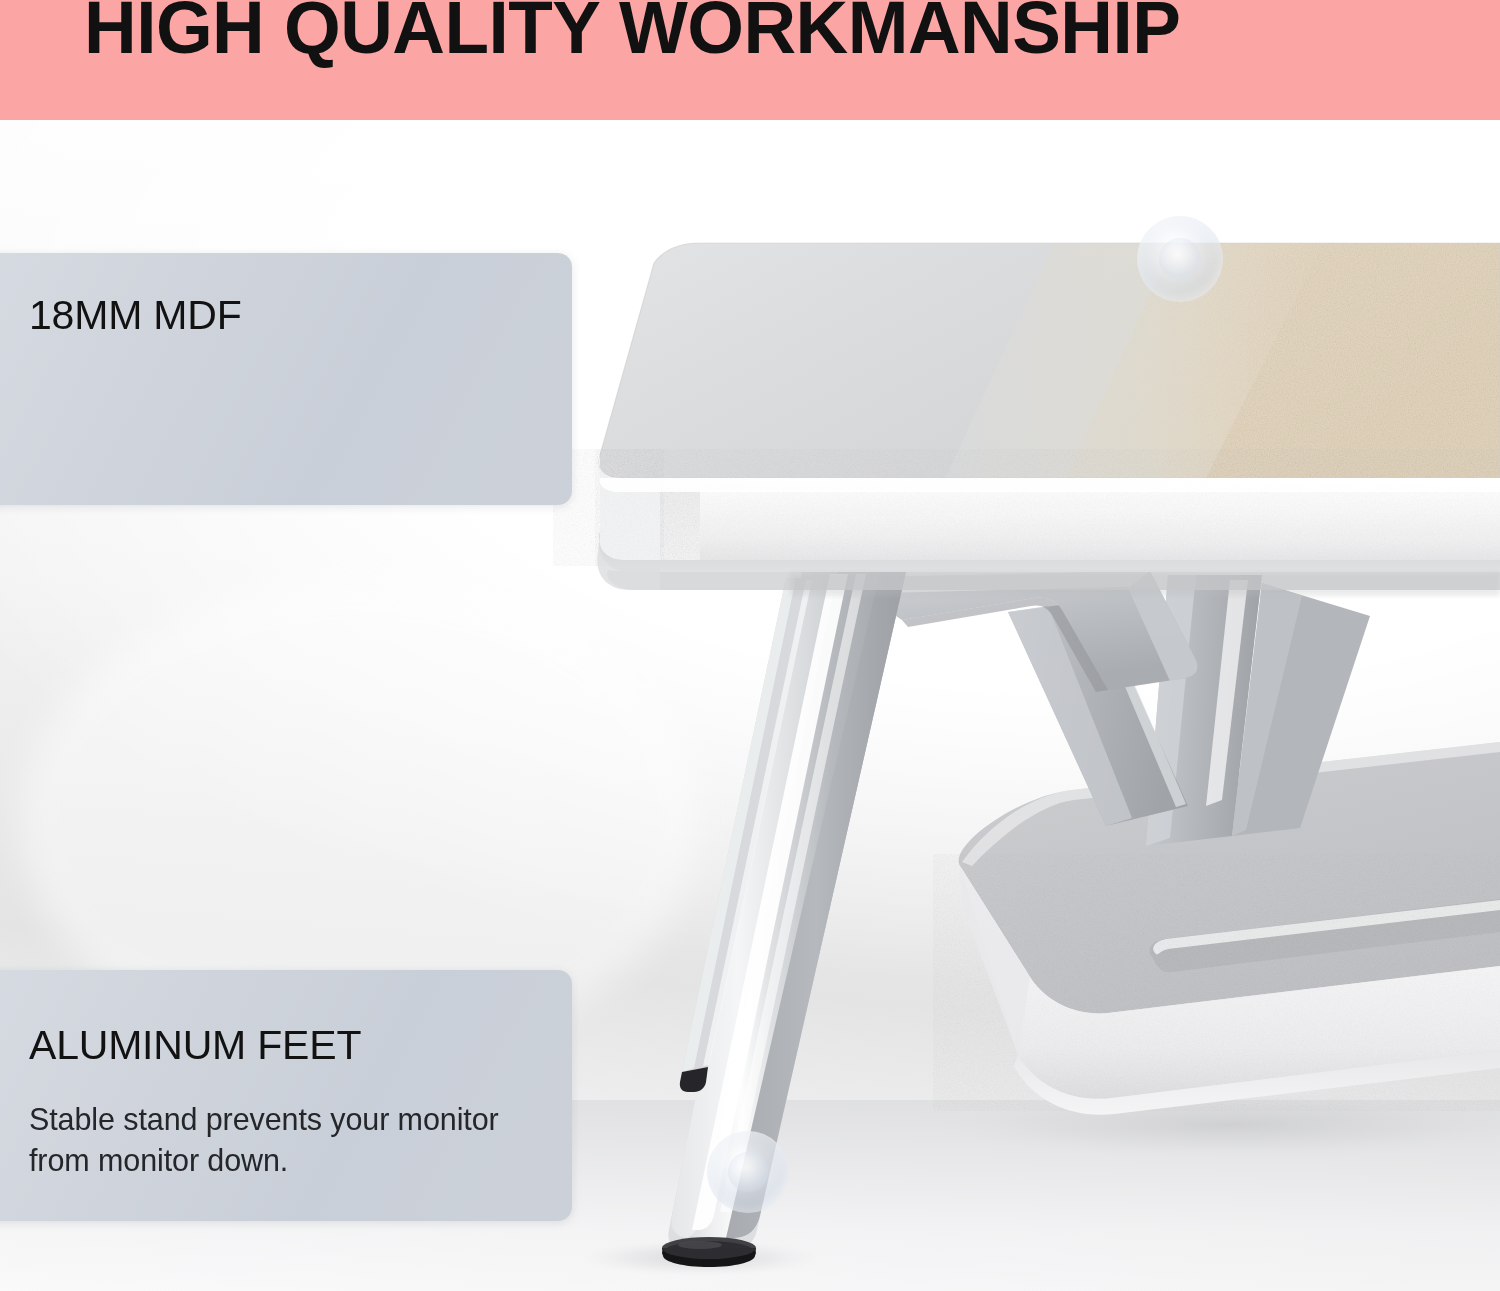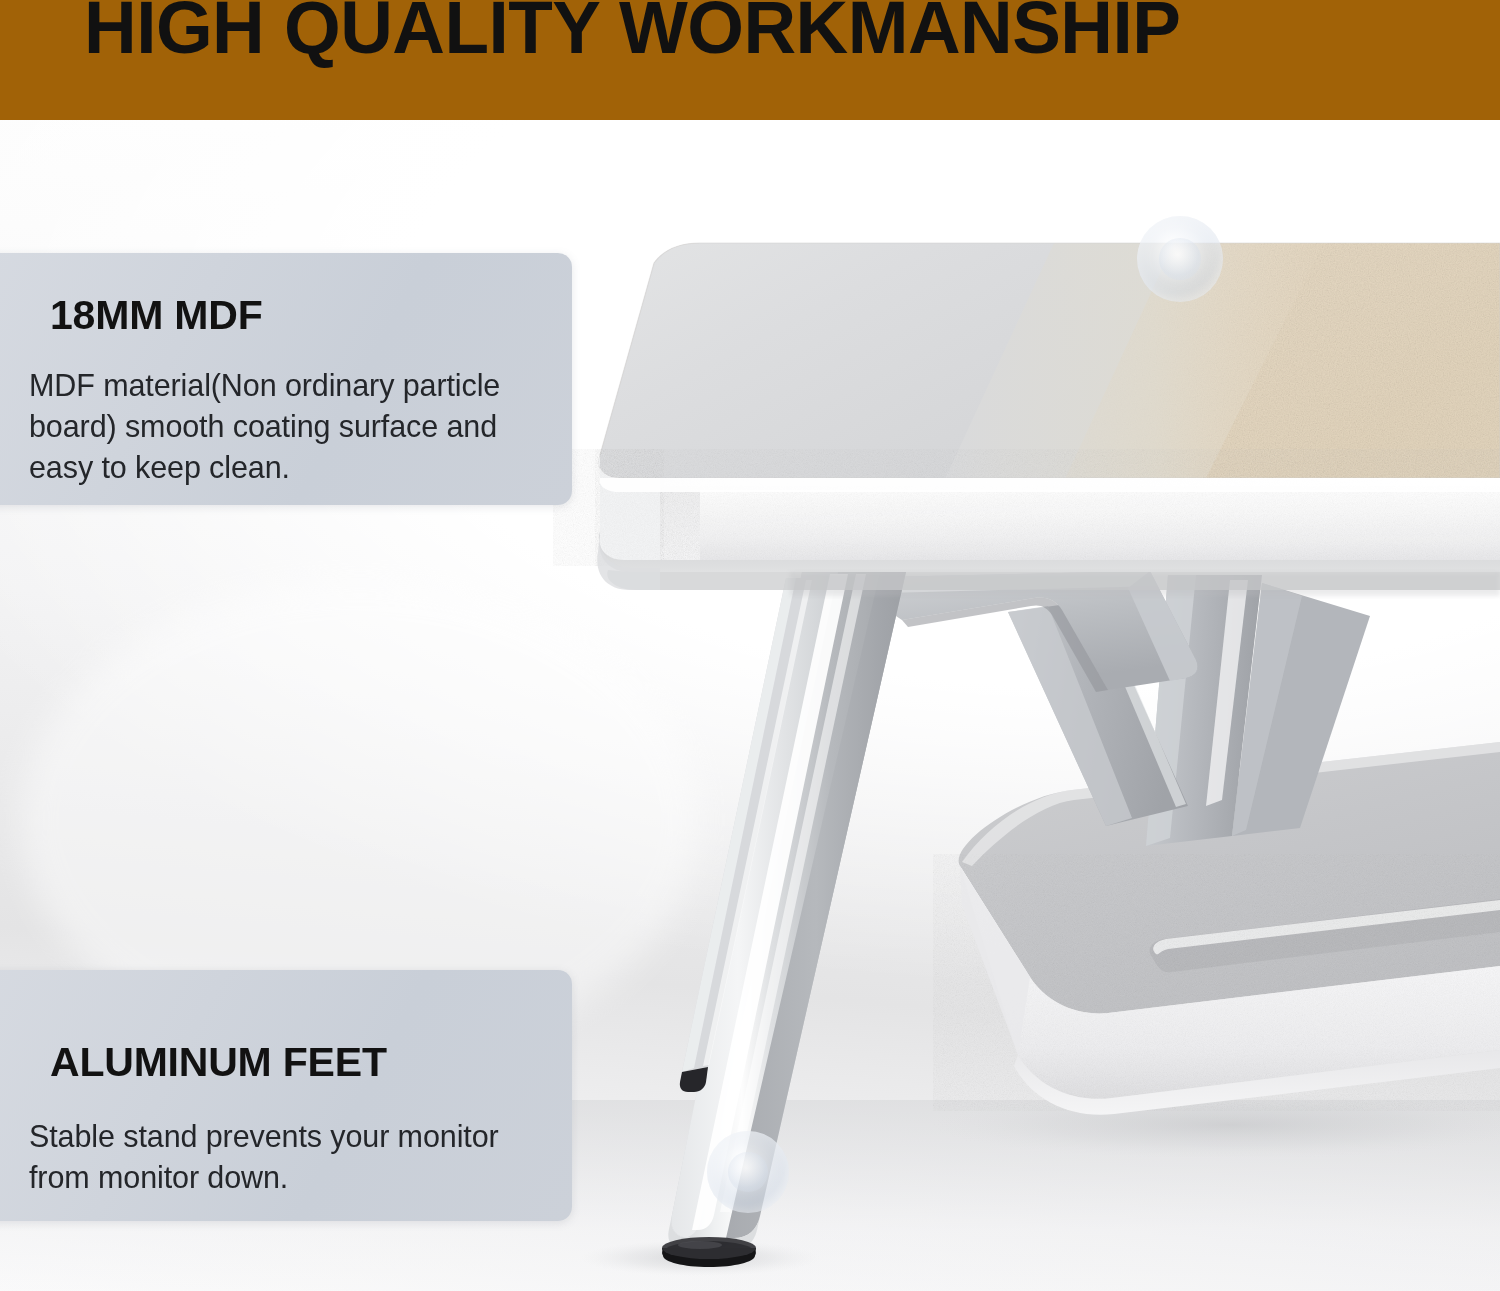--- a/index.html
+++ b/index.html
@@ -9,21 +9,21 @@
   }
   body {
     font-family: "Liberation Sans", sans-serif;
   }
 
   .poster {
     position: relative;
     width: 1500px;
     height: 1291px;
     overflow: hidden;
-    background: #a16207;
+    background: #fca5a5;
   }
 
   
   .backdrop {
     position: absolute;
     left: 0; top: 120px;
     width: 1500px; height: 1171px;
     background:
       radial-gradient(120% 80% at 72% 18%, #ffffff 0%, #ffffff 38%, rgba(255,255,255,0) 70%),
       linear-gradient(185deg, #ffffff 0%, #fbfbfb 18%, #f2f2f3 46%, #e4e4e5 72%, #f4f4f5 88%, #fdfdfd 100%);
@@ -60,40 +60,39 @@
     box-shadow: 0 2px 9px rgba(110,118,130,0.17);
     box-sizing: border-box;
     padding: 0;
   }
   .callout-inner {
     padding-left: 51px;
     padding-right: 24px;
   }
   .callout-title {
     font-size: 41px;
-    font-weight: 700;
+    font-weight: 400;
     color: #121212;
     letter-spacing: -0.2px;
     line-height: 1.0;
-    margin-left: 21px;
   }
   .callout-body {
     font-size: 30.5px;
     font-weight: 400;
     color: #24262a;
     line-height: 1.34;
     letter-spacing: -0.1px;
   }
 
   #callout-mdf { top: 253px; height: 252px; }
   #callout-mdf .callout-title { padding-top: 42px; }
   #callout-mdf .callout-body  { padding-top: 29px; }
 
   #callout-feet { top: 970px; height: 251px; }
-  #callout-feet .callout-title { padding-top: 72px; }
+  #callout-feet .callout-title { padding-top: 55px; }
   #callout-feet .callout-body  { padding-top: 33px; }
 
   
   .product {
     position: absolute;
     left: 0; top: 0;
     width: 1500px; height: 1291px;
   }
   .product svg { display: block; }
 
@@ -445,21 +444,20 @@
       <ellipse cx="360" cy="820" rx="340" ry="240" fill="#ffffff" opacity="0.45" filter="url(#fBlurLg)"></ellipse>
     </svg>
   </div>
 
   <div class="hotspot" id="hotspot-top"></div>
   <div class="hotspot" id="hotspot-foot"></div>
 
   <div class="callout" id="callout-mdf">
     <div class="callout-inner">
       <div class="callout-title">18MM MDF</div>
-      <div class="callout-body">MDF material(Non ordinary particle board) smooth coating surface and easy to keep clean.</div>
     </div>
   </div>
 
   <div class="callout" id="callout-feet">
     <div class="callout-inner">
       <div class="callout-title">ALUMINUM FEET</div>
       <div class="callout-body">Stable stand prevents your monitor from monitor down.</div>
     </div>
   </div>
 

